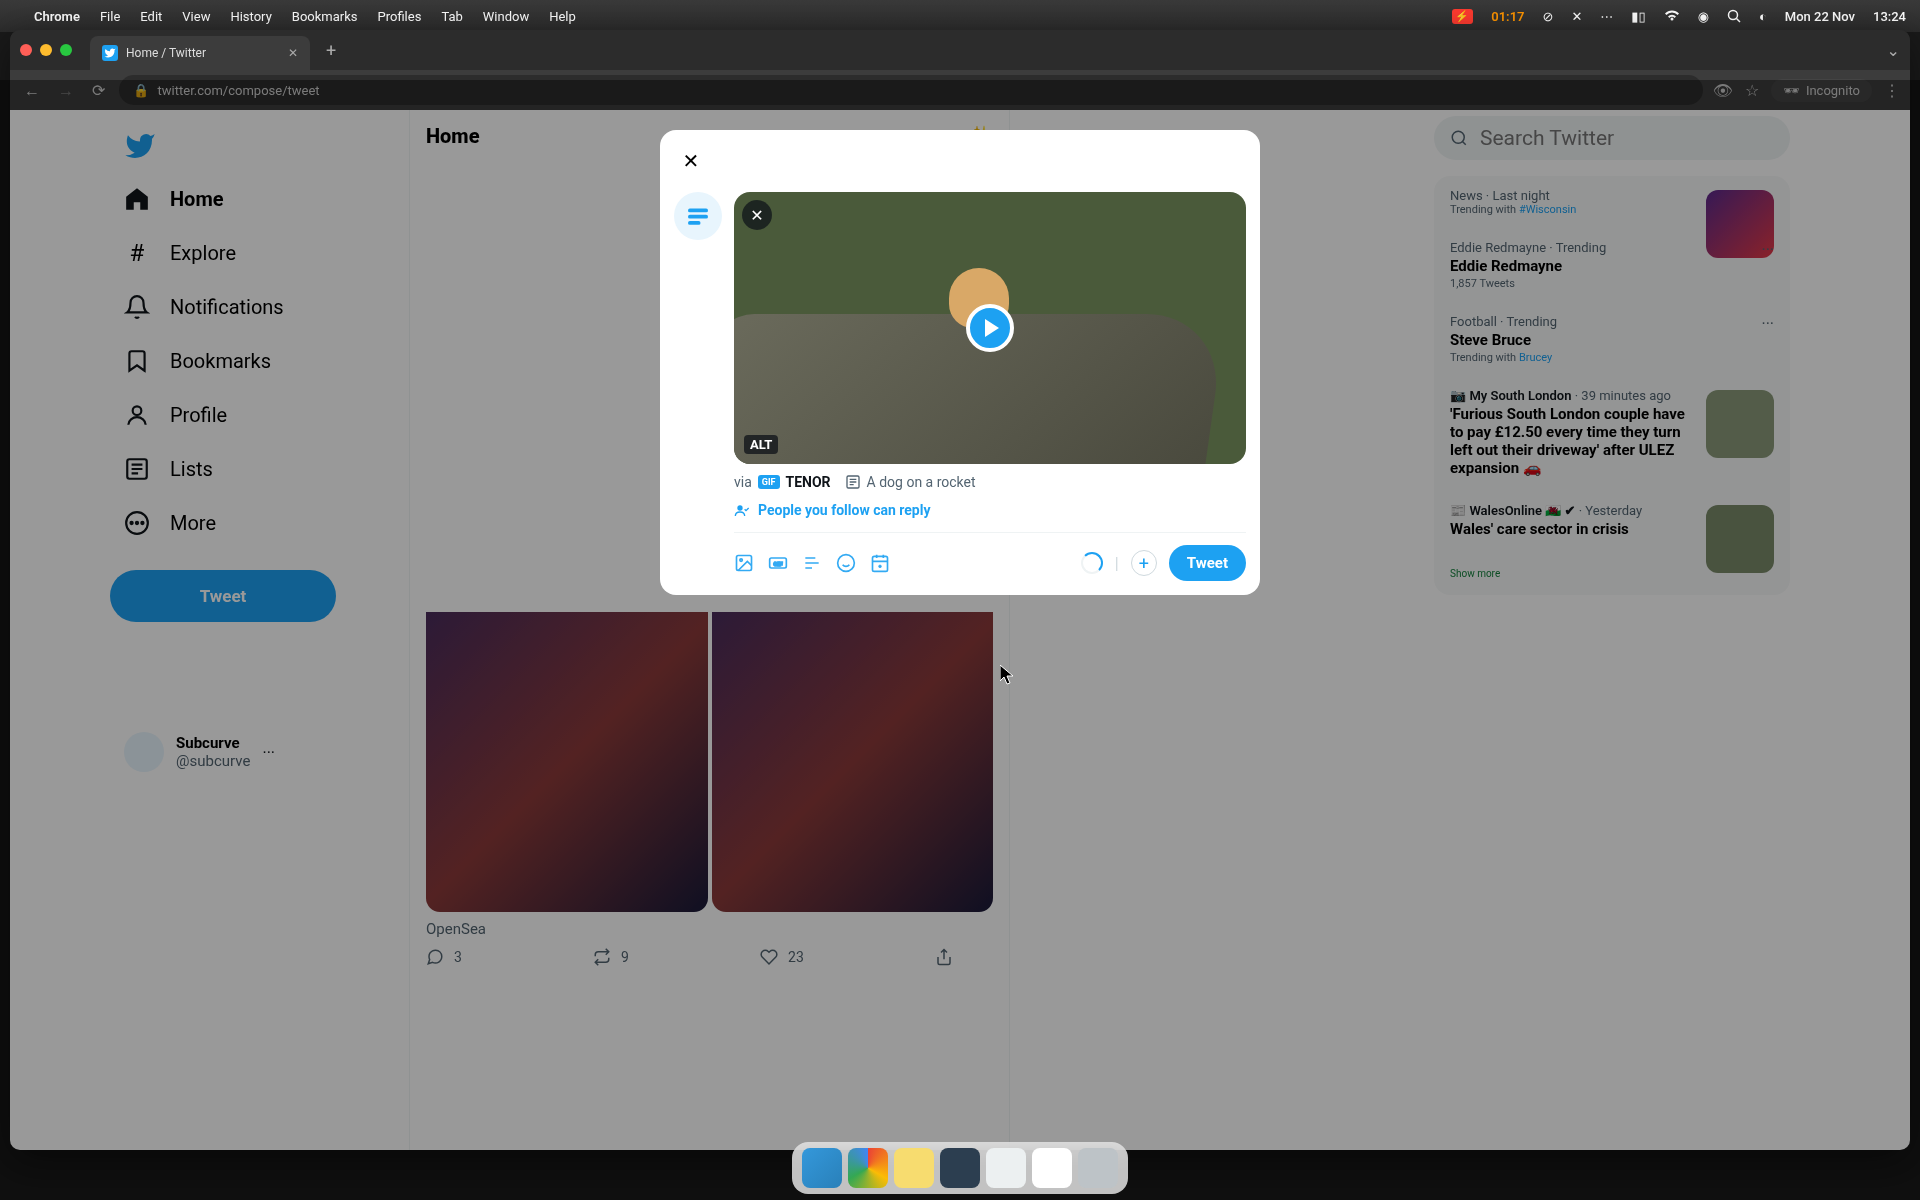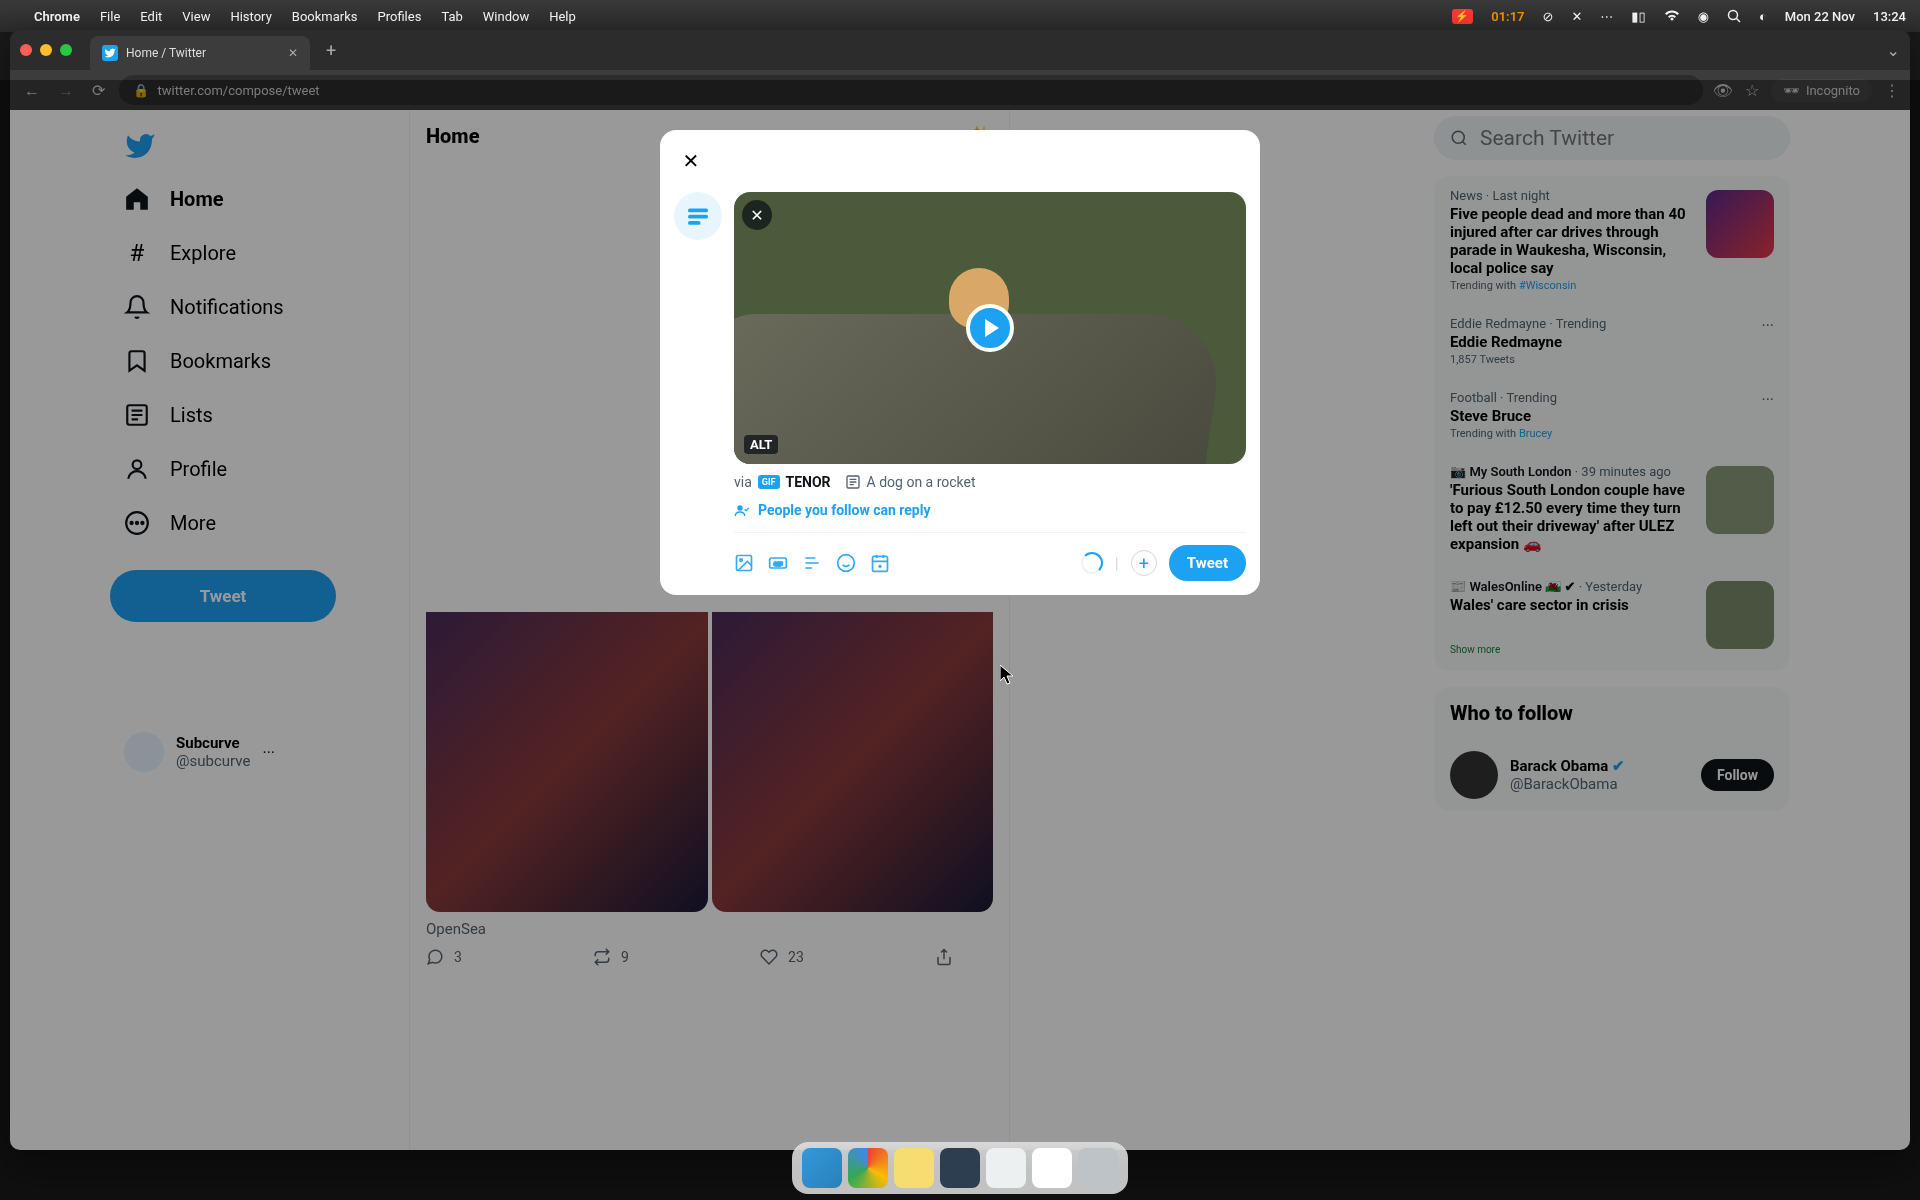--- a/index.html
+++ b/index.html
@@ -232,34 +232,34 @@
           <span class="nav-icon">
               <svg width="26" height="26" viewBox="0 0 24 24" fill="none" stroke="#0f1419" stroke-width="2">
                 <path d="M19 21l-7-5-7 5V5a2 2 0 012-2h10a2 2 0 012 2v16z"></path>
               </svg>
             </span>
           <span>Bookmarks</span>
         </div>
         <div class="nav-item">
           <span class="nav-icon">
               <svg width="26" height="26" viewBox="0 0 24 24" fill="none" stroke="#0f1419" stroke-width="2">
+                <circle cx="12" cy="8" r="4"></circle>
+                <path d="M4 21c0-4 4-7 8-7s8 3 8 7"></path>
+              </svg>
+            </span>
+          <span>Profile</span>
+        </div>
+        <div class="nav-item">
+          <span class="nav-icon">
+              <svg width="26" height="26" viewBox="0 0 24 24" fill="none" stroke="#0f1419" stroke-width="2">
                 <rect x="3" y="3" width="18" height="18" rx="2"></rect>
                 <path d="M7 8h10M7 12h10M7 16h6"></path>
               </svg>
             </span>
           <span>Lists</span>
-        </div>
-        <div class="nav-item">
-          <span class="nav-icon">
-              <svg width="26" height="26" viewBox="0 0 24 24" fill="none" stroke="#0f1419" stroke-width="2">
-                <circle cx="12" cy="8" r="4"></circle>
-                <path d="M4 21c0-4 4-7 8-7s8 3 8 7"></path>
-              </svg>
-            </span>
-          <span>Profile</span>
         </div>
         <div class="nav-item">
           <span class="nav-icon">
               <svg width="26" height="26" viewBox="0 0 24 24" fill="none" stroke="#0f1419" stroke-width="2">
                 <circle cx="12" cy="12" r="10"></circle>
                 <circle cx="7" cy="12" r="1" fill="#0f1419"></circle>
                 <circle cx="12" cy="12" r="1" fill="#0f1419"></circle>
                 <circle cx="17" cy="12" r="1" fill="#0f1419"></circle>
               </svg>
             </span>
@@ -322,21 +322,20 @@
         <div class="search-box">
           <svg width="18" height="18" viewBox="0 0 24 24" fill="none" stroke="#536471" stroke-width="2">
               <circle cx="11" cy="11" r="8"></circle>
               <path d="M21 21l-4.35-4.35"></path>
             </svg>
           <input type="text" style="border: none; background: none; outline: none; font-size: 21px; flex: 1 1 0%;" placeholder="Search Twitter">
         </div>
         <div class="trends-box">
           <div class="trend-item">
             <div class="context">News · Last night</div>
-            <div class="title" style="padding-right:80px">Five people dead and more than 40 injured after car drives through parade in Waukesha, Wisconsin, local police say</div>
             <div class="sub"><span>Trending with </span><a>#Wisconsin</a></div>
             <div class="thumb" style="background:linear-gradient(135deg,#5b2a8e,#e63946)"></div>
           </div>
           <div class="trend-item">
             <div class="context">Eddie Redmayne · Trending</div>
             <div class="title">Eddie Redmayne</div>
             <div class="sub">1,857 Tweets</div>
             <span class="dots">···</span>
           </div>
           <div class="trend-item">
@@ -349,31 +348,20 @@
             <div class="context"><span style="font-weight:600;color:#0f1419">📷 My South London</span> · <span>39 minutes ago</span></div>
             <div class="title" style="padding-right:80px">'Furious South London couple have to pay £12.50 every time they turn left out their driveway' after ULEZ expansion 🚗</div>
             <div class="thumb" style="background:#8a9a7a"></div>
           </div>
           <div class="trend-item">
             <div class="context"><span style="font-weight:600;color:#0f1419">📰 WalesOnline 🏴󠁧󠁢󠁷󠁬󠁳󠁿 ✔</span> · <span>Yesterday</span></div>
             <div class="title" style="padding-right:37px">Wales' care sector in crisis</div>
             <div class="thumb" style="background:#7a8a6a"></div>
           </div>
           <div class="show-more">Show more</div>
-        </div>
-        <div class="follow-box">
-          <div class="follow-header">Who to follow</div>
-          <div class="follow-item">
-            <div class="av"></div>
-            <div>
-              <div class="name"><span>Barack Obama</span> <span style="color:#1DA1F2">✔</span></div>
-              <div class="handle">@BarackObama</div>
-            </div>
-            <div class="follow-btn">Follow</div>
-          </div>
         </div>
       </div>
     </div>
   </div>
 </div>
 
 <div class="overlay">
   <div class="compose-modal">
     <div class="close">✕</div>
     <div class="compose-body">

